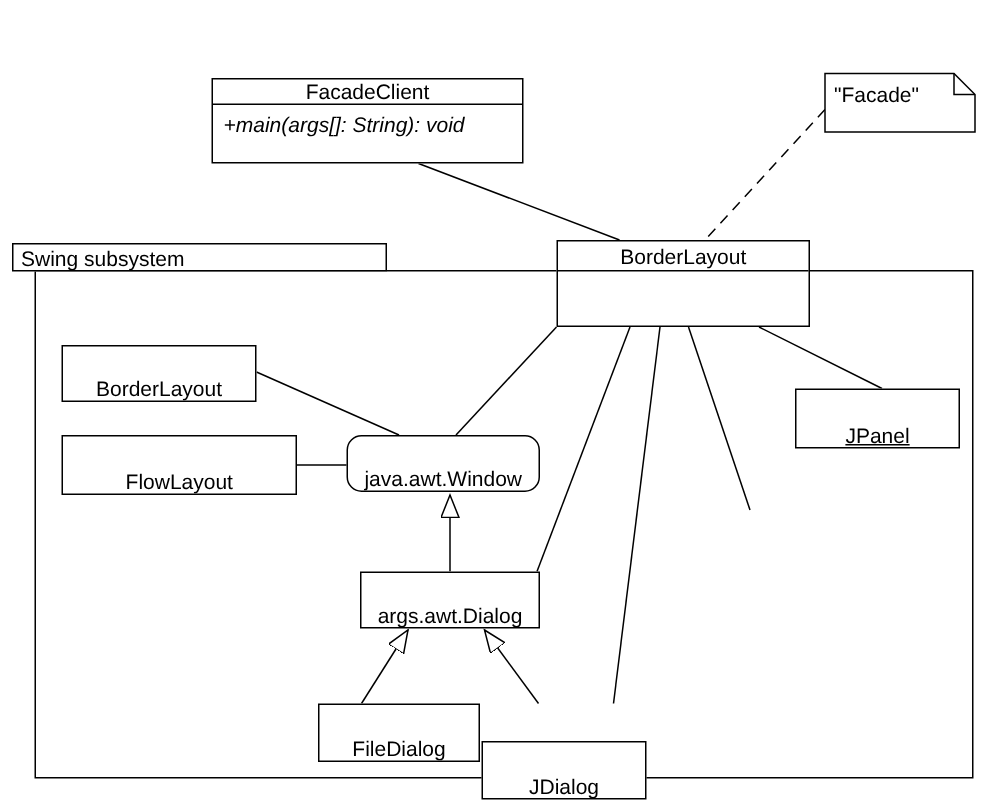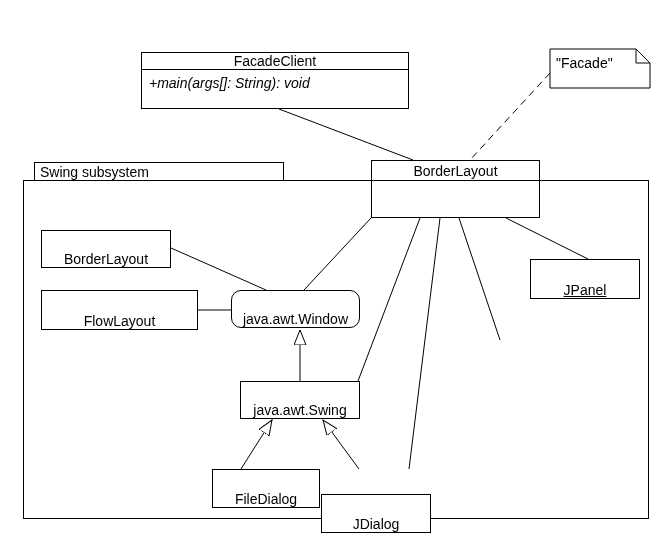--- a/index.html
+++ b/index.html
@@ -15,21 +15,21 @@
     overflow: hidden;
   }
   .pkg-body {
     position: absolute;
     left: 23px; top: 180px; width: 626px; height: 339px;
     border: 1px solid #000; box-sizing: border-box;
     background: transparent;
   }
   .pkg-tab {
     position: absolute;
-    left: 34px; top: 162px; width: 250px; height: 19px;
+    left: 8px; top: 162px; width: 250px; height: 19px;
     border: 1px solid #000; box-sizing: border-box;
     background: #ffffff;
     display: flex; align-items: center;
     padding-left: 5px;
   }
   svg.connectors {
     position: absolute; left: 0; top: 0;
   }
   .box {
     position: absolute;
@@ -94,21 +94,21 @@
     <line x1="300" y1="381" x2="300" y2="330" stroke="#000" stroke-width="1" marker-end="url(#gen-arrow)"></line>
 
     <line x1="241" y1="469" x2="272" y2="420" stroke="#000" stroke-width="1" marker-end="url(#gen-arrow)"></line>
 
     <line x1="359" y1="469" x2="323" y2="420" stroke="#000" stroke-width="1" marker-end="url(#gen-arrow)"></line>
 
     <polygon points="550,49 636,49 650,63 650,88 550,88" fill="#ffffff" stroke="#000" stroke-width="1"></polygon>
     <polyline points="636,49 636,63 650,63" fill="none" stroke="#000" stroke-width="1"></polyline>
   </svg>
 
-  <div class="box" style="left:141px; top:52px; width:268px; height:57px;">
+  <div class="box" style="left:141px; top:52px; width:208px; height:57px;">
     <div class="compartment-title" style="height:17px;">FacadeClient</div>
     <div class="method-line">+main(args[]: String): void</div>
   </div>
 
   <div class="box" style="left:371px; top:160px; width:169px; height:58px;">
     <div class="compartment-title" style="height:20px;">BorderLayout</div>
   </div>
 
   <div class="box simple" style="left:41px; top:230px; width:130px; height:38px;">
     <span>BorderLayout</span>
@@ -116,21 +116,21 @@
 
   <div class="box simple" style="left:41px; top:290px; width:157px; height:40px;">
     <span>FlowLayout</span>
   </div>
 
   <div class="box simple" style="left:231px; top:290px; width:129px; height:38px;border-radius:10px;">
     <span>java.awt.Window</span>
   </div>
 
   <div class="box simple" style="left:240px; top:381px; width:120px; height:38px;">
-    <span>java.awt.Swing</span>
+    <span>args.awt.Dialog</span>
   </div>
 
   <div class="box simple" style="left:181px; top:469px; width:108px; height:39px;margin-left:31px;">
     <span>FileDialog</span>
   </div>
 
   <div class="box simple" style="left:321px; top:469px; width:110px; height:39px;margin-top:25px;">
     <span>JDialog</span>
   </div>
 

